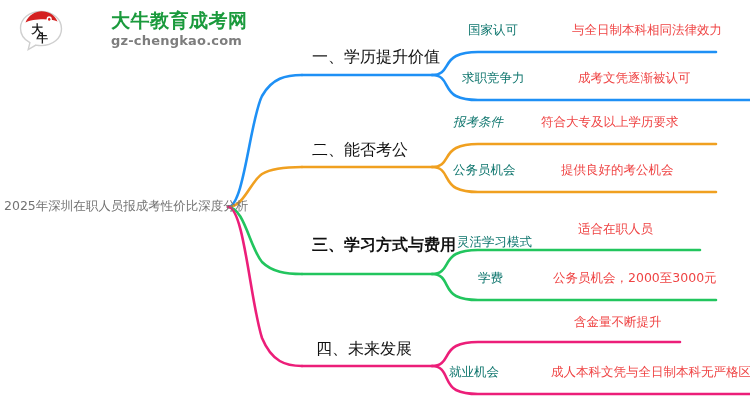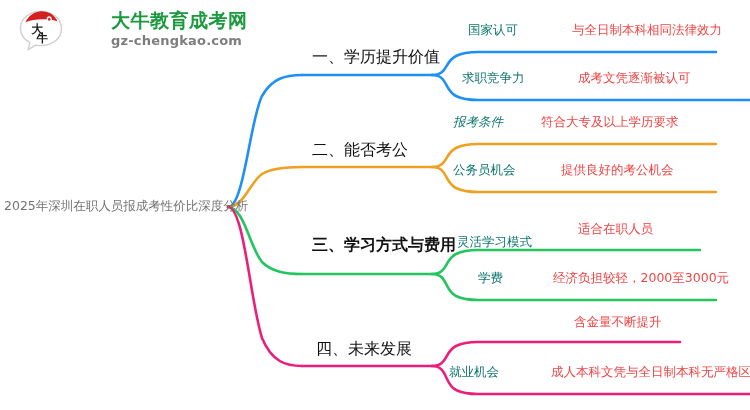--- a/index.html
+++ b/index.html
@@ -115,20 +115,20 @@
   <div class="b-label" style="left:312px;top:140px;">二、能否考公</div>
   <div class="leaf-key" style="left:453px;top:114px;font-style:italic;">报考条件</div>
   <div class="leaf-val" style="left:541px;top:114px;">符合大专及以上学历要求</div>
   <div class="leaf-key" style="left:453px;top:162px;text-align:center;">公务员机会</div>
   <div class="leaf-val" style="left:561px;top:162px;">提供良好的考公机会</div>
 
   <div class="b-label" style="left:312px;top:235px;font-weight:bold;">三、学习方式与费用</div>
   <div class="leaf-key" style="left:457px;top:221px;margin-top:13px;">灵活学习模式</div>
   <div class="leaf-val" style="left:578px;top:221px;">适合在职人员</div>
   <div class="leaf-key" style="left:478px;top:270px;">学费</div>
-  <div class="leaf-val" style="left:553px;top:270px;">经济负担较轻，2000至3000元</div>
+  <div class="leaf-val" style="left:553px;top:270px;">公务员机会，2000至3000元</div>
 
   <div class="b-label" style="left:316px;top:339px;">四、未来发展</div>
   <div class="leaf-val" style="left:574px;top:314px;">含金量不断提升</div>
   <div class="leaf-key" style="left:449px;top:364px;">就业机会</div>
   <div class="leaf-val" style="left:551px;top:364px;">成人本科文凭与全日制本科无严格区分</div>
 
 </div>
 
 </body></html>

